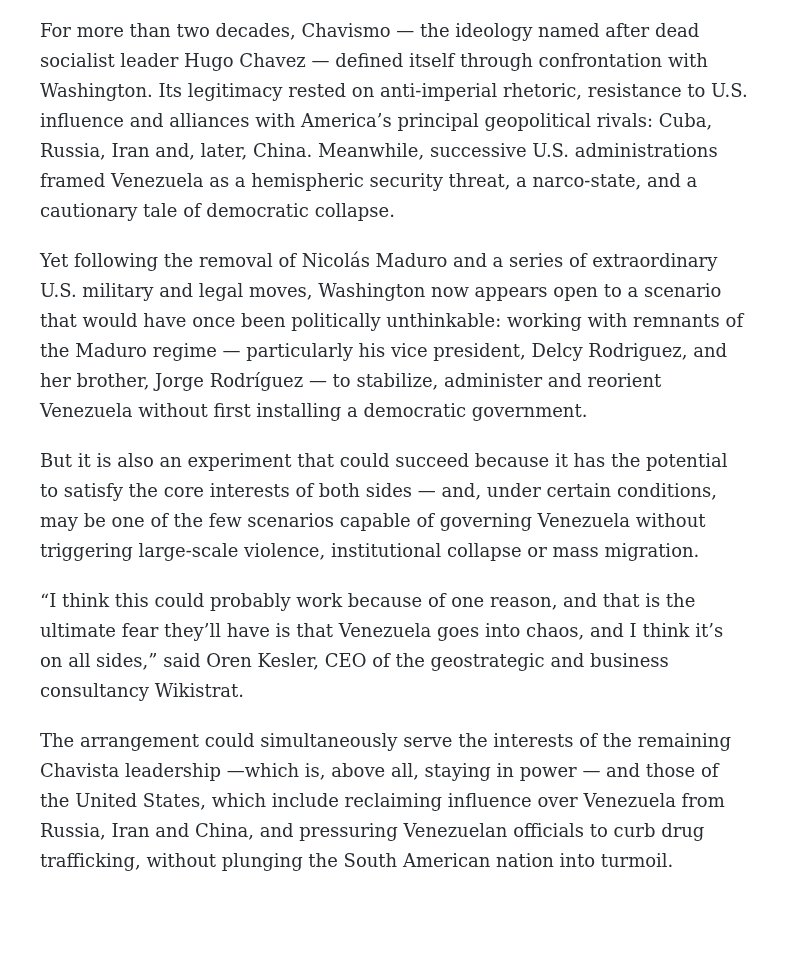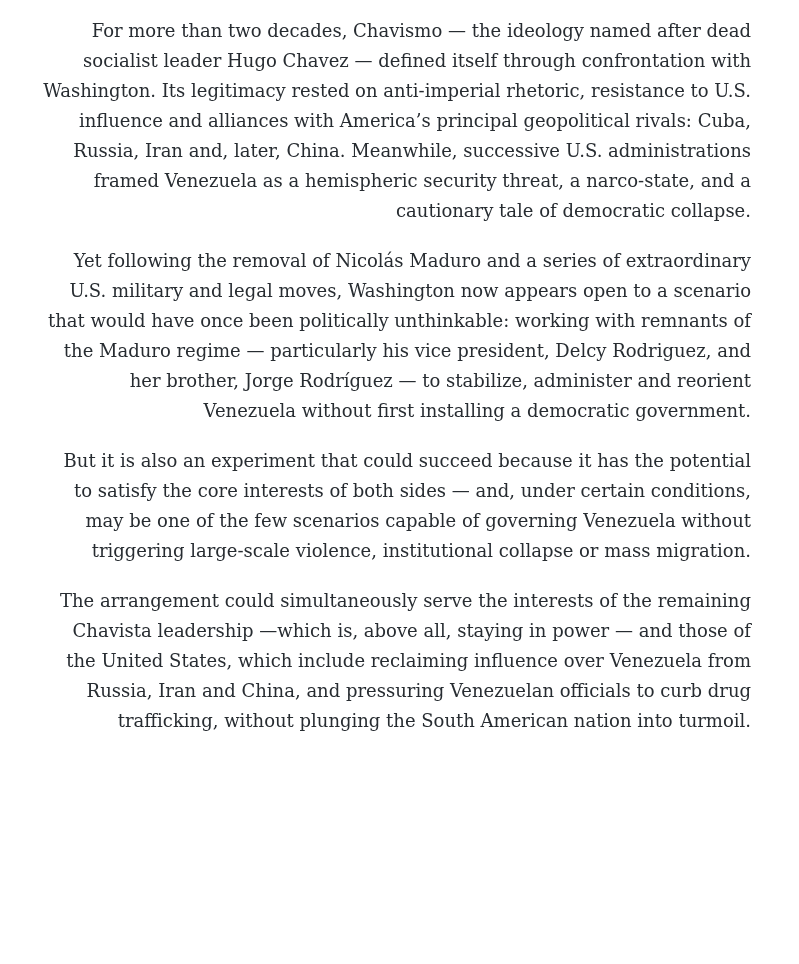--- a/index.html
+++ b/index.html
@@ -16,25 +16,26 @@
     box-sizing: border-box;
     width: 799px;
     padding: 16px 32px 0 40px;
   }
   .article-body p {
     font-family: "DejaVu Serif", serif;
     font-size: 18px;
     line-height: 30px;
     color: #272c31;
     margin: 0 16px 20px 0;
-    text-align: right;
+    text-align: left;
     letter-spacing: 0;
   }
 </style>
 </head>
 <body>
 
 <div class="article-body">
   <p>For more than two decades, Chavismo — the ideology named after dead socialist leader Hugo Chavez — defined itself through confrontation with Washington. Its legitimacy rested on anti-imperial rhetoric, resistance to U.S. influence and alliances with America’s principal geopolitical rivals: Cuba, Russia, Iran and, later, China. Meanwhile, successive U.S. administrations framed Venezuela as a hemispheric security threat, a narco-state, and a cautionary tale of democratic collapse.</p>
   <p>Yet following the removal of Nicolás Maduro and a series of extraordinary U.S. military and legal moves, Washington now appears open to a scenario that would have once been politically unthinkable: working with remnants of the Maduro regime — particularly his vice president, Delcy Rodriguez, and her brother, Jorge Rodríguez — to stabilize, administer and reorient Venezuela without first installing a democratic government.</p>
   <p>But it is also an experiment that could succeed because it has the potential to satisfy the core interests of both sides — and, under certain conditions, may be one of the few scenarios capable of governing Venezuela without triggering large-scale violence, institutional collapse or mass migration.</p>
+  <p>“I think this could probably work because of one reason, and that is the ultimate fear they’ll have is that Venezuela goes into chaos, and I think it’s on all sides,” said Oren Kesler, CEO of the geostrategic and business consultancy Wikistrat.</p>
   <p>The arrangement could simultaneously serve the interests of the remaining Chavista leadership —which is, above all, staying in power — and those of the United States, which include reclaiming influence over Venezuela from Russia, Iran and China, and pressuring Venezuelan officials to curb drug trafficking, without plunging the South American nation into turmoil.</p>
 </div>
 
 </body></html>

